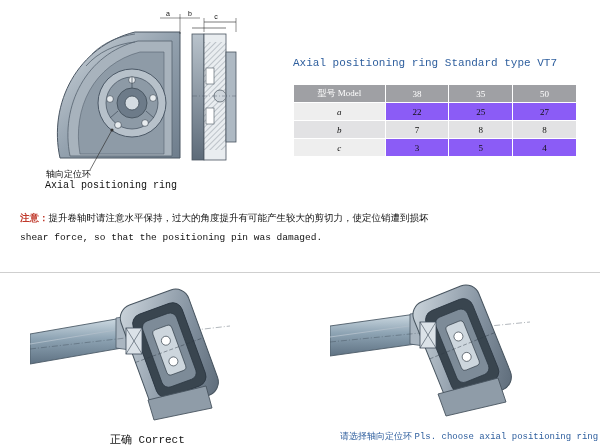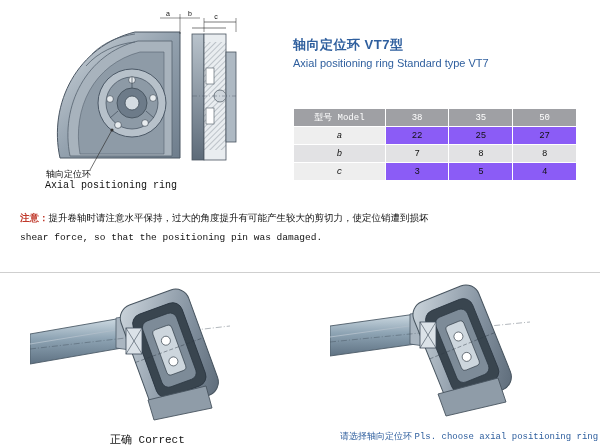--- a/index.html
+++ b/index.html
@@ -58,33 +58,32 @@
     font-family: "Liberation Sans", sans-serif;
     letter-spacing: 0.5px;
     white-space: nowrap;
   }
   .title-en {
     position: absolute;
     left: 293px;
     top: 57px;
     font-size: 11px;
     color: #2f5f9e;
-    font-family: Liberation Sans, sans-serif;
+    font-family: Liberation Mono, monospace;
     white-space: nowrap;
   }
   
   .spec-table {
     position: absolute;
     left: 293px;
     top: 84px;
     width: 284px;
     border-collapse: collapse;
     font-size: 9px;
-    font-family: Liberation Mono, monospace;
-    margin-top: 24px;
+    font-family: Liberation Serif, serif;
   }
   .spec-table th, .spec-table td {
     border: 1px solid #ffffff;
     text-align: center;
     height: 17px;
     padding: 0;
     font-weight: normal;
   }
   .spec-table thead th {
     background: #9fa0a4;
@@ -250,21 +249,20 @@
       <line x1="120" y1="10" x2="160" y2="10" stroke="#222" stroke-width="0.5"></line>
 
       <line x1="72" y1="122" x2="50" y2="162" stroke="#333" stroke-width="0.7"></line>
       <circle cx="72" cy="122" r="1.6" fill="#333"></circle>
     </svg>
   </div>
 
   <div class="caption-cn">轴向定位环</div>
   <div class="caption-en">Axial positioning ring</div>
 
-  <div class="title-cn">轴向定位环  VT7型</div>
   <div class="title-en">Axial positioning ring Standard type VT7</div>
 
   <table class="spec-table">
     <colgroup>
       <col class="c1">
         <col class="c2">
         <col class="c3">
         <col class="c4">
     </colgroup>
     <thead>

